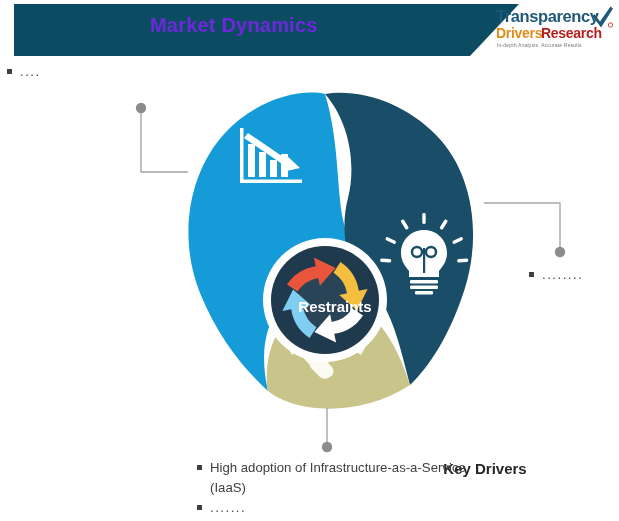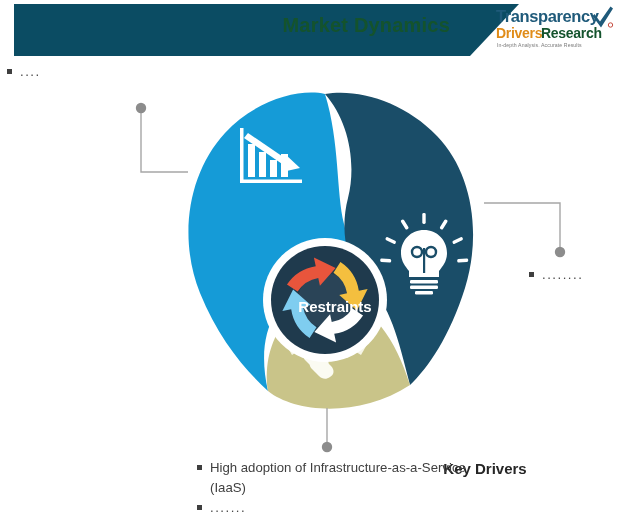--- a/index.html
+++ b/index.html
@@ -21,24 +21,24 @@
     position: absolute;
     left: 0; top: 0;
     width: 619px;
     height: 60px;
   }
   #header-title {
     position: absolute;
     left: 150px;
     top: 14px;
     width: 300px;
-    text-align: right;
+    text-align: left;
     font-size: 20px;
     font-weight: bold;
-    color: #14532d;
+    color: #6d28d9;
     letter-spacing: 0.2px;
     font-family: "Liberation Sans", sans-serif;
   }
 
   
   #logo {
     position: absolute;
     left: 496px;
     top: 7px;
     width: 118px;
@@ -60,21 +60,21 @@
     font-weight: bold;
     color: #e08c19;
     letter-spacing: -0.3px;
     white-space: nowrap;
   }
   .logo-l2b {
     position: absolute;
     left: 45px; top: 18px;
     font-size: 14px;
     font-weight: bold;
-    color: #14532d;
+    color: #b91c1c;
     letter-spacing: -0.3px;
     white-space: nowrap;
   }
   .logo-tag {
     position: absolute;
     left: 1px; top: 35px;
     font-size: 5.2px;
     color: #7a7a7a;
     letter-spacing: 0.1px;
     white-space: nowrap;

